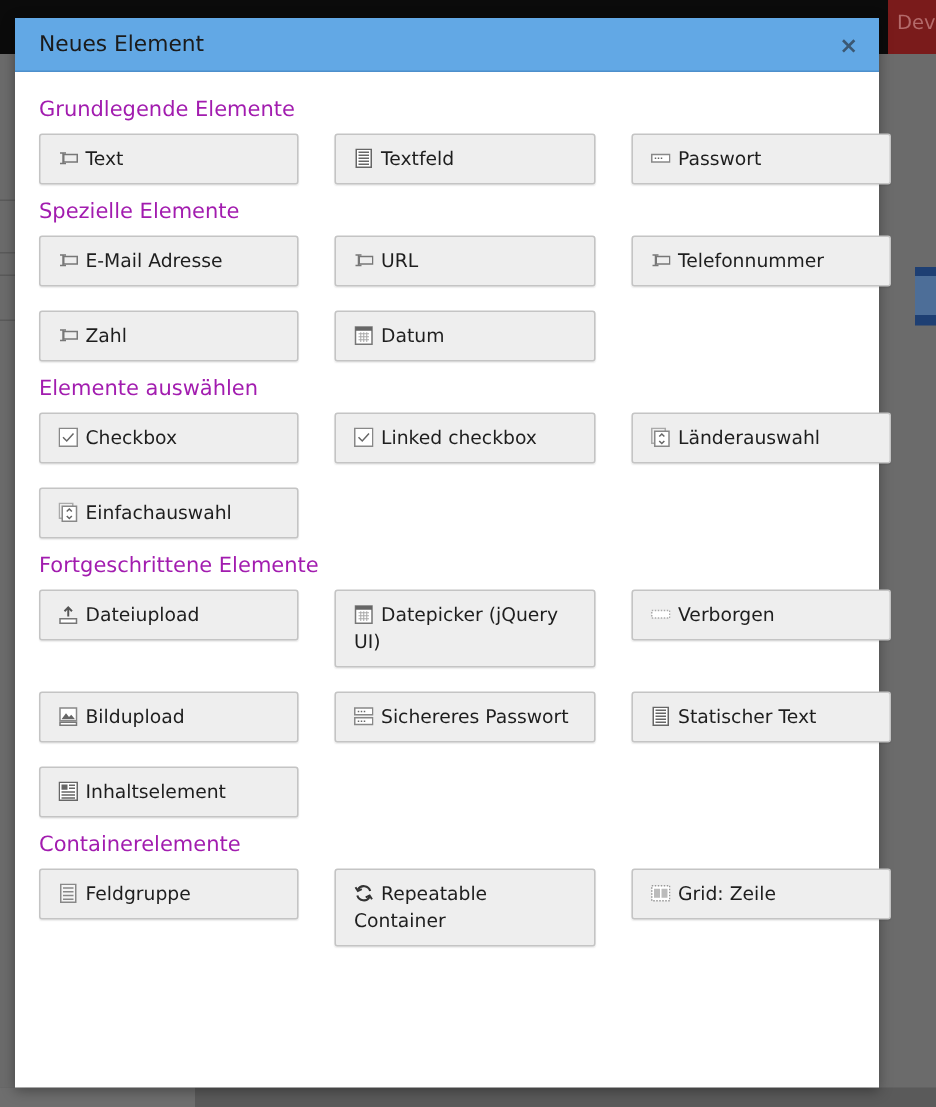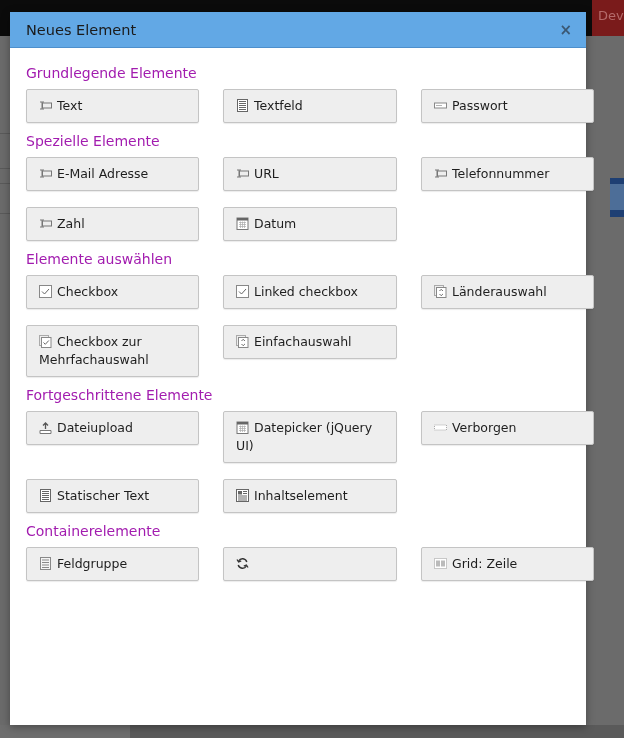--- a/index.html
+++ b/index.html
@@ -101,43 +101,48 @@
               <path d="M3 6.5l2.5 2.5 4.5-5" stroke="#666" fill="none"></path>
             </svg></span><span>Linked checkbox</span></div>
       <div class="btn"><span class="ico"><svg viewBox="0 0 13 13">
               <rect x="0.5" y="0.5" width="9" height="10" fill="#eee" stroke="#aaa"></rect>
               <rect x="2.5" y="2.5" width="9.5" height="10" fill="#fff" stroke="#888"></rect>
               <path d="M5.5 6l1.7-1.7 1.7 1.7M5.5 9l1.7 1.7 1.7-1.7" stroke="#666" fill="none"></path>
             </svg></span><span>Länderauswahl</span></div>
       <div class="btn"><span class="ico"><svg viewBox="0 0 13 13">
               <rect x="0.5" y="0.5" width="9" height="10" fill="#eee" stroke="#aaa"></rect>
               <rect x="2.5" y="2.5" width="9.5" height="10" fill="#fff" stroke="#888"></rect>
-              <path d="M4.5 7.5l1.8 1.8 3.5-3.8" stroke="#666" fill="none"></path>
-            </svg></span><span>Checkbox zur Mehrfachauswahl</span></div>
-      <div class="btn"><span class="ico"><svg viewBox="0 0 13 13">
-              <rect x="0.5" y="0.5" width="9" height="10" fill="#eee" stroke="#aaa"></rect>
-              <rect x="2.5" y="2.5" width="9.5" height="10" fill="#fff" stroke="#888"></rect>
               <path d="M5.5 6l1.7-1.7 1.7 1.7M5.5 9l1.7 1.7 1.7-1.7" stroke="#666" fill="none"></path>
             </svg></span><span>Einfachauswahl</span></div>
     </div>
 
     <div class="section-title">Fortgeschrittene Elemente</div>
     <div class="grid">
       <div class="btn"><span class="ico"><svg viewBox="0 0 13 13">
               <path d="M1 9.5h11v3H1z" fill="#fff" stroke="#777"></path>
               <path d="M6.5 8V2M4 4.5l2.5-2.5 2.5 2.5" stroke="#555" fill="none" stroke-width="1.3"></path>
             </svg></span><span>Dateiupload</span></div>
       <div class="btn"><span class="ico"><svg viewBox="0 0 13 13">
               <rect x="1" y="1" width="11" height="11.5" fill="#fff" stroke="#777"></rect>
               <rect x="1" y="1" width="11" height="2.5" fill="#666"></rect>
               <path d="M3 5.5h7M3 7.5h7M3 9.5h7M4.5 4.5v6.5M6.5 4.5v6.5M8.5 4.5v6.5" stroke="#aaa" stroke-width="0.7"></path>
             </svg></span><span>Datepicker (jQuery UI)</span></div>
       <div class="btn"><span class="ico"><svg viewBox="0 0 13 13">
               <rect x="0.5" y="4" width="12" height="5" fill="#fff" stroke="#aaa" stroke-dasharray="1,1"></rect>
             </svg></span><span>Verborgen</span></div>
+      <div class="btn"><span class="ico"><svg viewBox="0 0 13 13">
+              <rect x="1" y="1" width="11" height="8.5" fill="#fff" stroke="#888"></rect>
+              <path d="M2 8.5l3-4 2 2.5 1.5-1.5 2.5 3z" fill="#666"></path>
+              <path d="M1 10.5h11v2H1z" fill="#fff" stroke="#777"></path>
+            </svg></span><span>Bildupload</span></div>
+      <div class="btn"><span class="ico"><svg viewBox="0 0 13 13">
+              <rect x="0.5" y="1" width="12" height="4.5" fill="#fff" stroke="#888"></rect>
+              <rect x="0.5" y="7.5" width="12" height="4.5" fill="#fff" stroke="#888"></rect>
+              <path d="M2.5 3.3h1M4.5 3.3h1M6.5 3.3h1M2.5 9.8h1M4.5 9.8h1M6.5 9.8h1" stroke="#666"></path>
+            </svg></span><span>Sichereres Passwort</span></div>
       <div class="btn"><span class="ico"><svg viewBox="0 0 13 13">
               <rect x="1.5" y="0.5" width="10" height="12" fill="#fff" stroke="#666"></rect>
               <path d="M3 2.5h7M3 4.5h7M3 6.5h7M3 8.5h7M3 10.5h7" stroke="#666"></path>
             </svg></span><span>Statischer Text</span></div>
       <div class="btn"><span class="ico"><svg viewBox="0 0 13 13">
               <rect x="0.5" y="0.5" width="12" height="12" fill="#fff" stroke="#666"></rect>
               <rect x="2" y="2" width="4" height="3.5" fill="#666"></rect>
               <path d="M7 2.5h4M7 4.5h4M2 7h9M2 9h9M2 11h9" stroke="#666"></path>
             </svg></span><span>Inhaltselement</span></div>
     </div>
@@ -146,21 +151,21 @@
     <div class="grid">
       <div class="btn"><span class="ico"><svg viewBox="0 0 13 13">
               <rect x="1.5" y="0.5" width="10" height="12" fill="#f4f4f4" stroke="#888"></rect>
               <path d="M3 3h7M3 5.5h7M3 8h7M3 10.5h7" stroke="#888"></path>
             </svg></span><span>Feldgruppe</span></div>
       <div class="btn"><span class="ico"><svg viewBox="0 0 13 13">
               <path d="M10.8 5A4.5 4.5 0 0 0 2.6 4" stroke="#333" fill="none" stroke-width="1.4"></path>
               <path d="M1 2.5l1.6 2.5 2.6-1.2" stroke="#333" fill="none" stroke-width="1.3"></path>
               <path d="M2.2 8A4.5 4.5 0 0 0 10.4 9" stroke="#333" fill="none" stroke-width="1.4"></path>
               <path d="M12 10.5l-1.6-2.5-2.6 1.2" stroke="#333" fill="none" stroke-width="1.3"></path>
-            </svg></span></div>
+            </svg></span><span>Repeatable Container</span></div>
       <div class="btn"><span class="ico"><svg viewBox="0 0 13 13">
               <rect x="0.5" y="1.5" width="12" height="10" fill="#fff" stroke="#999" stroke-dasharray="1,1"></rect>
               <rect x="2" y="3.5" width="4" height="6" fill="#bbb"></rect>
               <rect x="7" y="3.5" width="4" height="6" fill="#bbb"></rect>
             </svg></span><span>Grid: Zeile</span></div>
     </div>
   </div>
 </div>
 
 </body></html>

